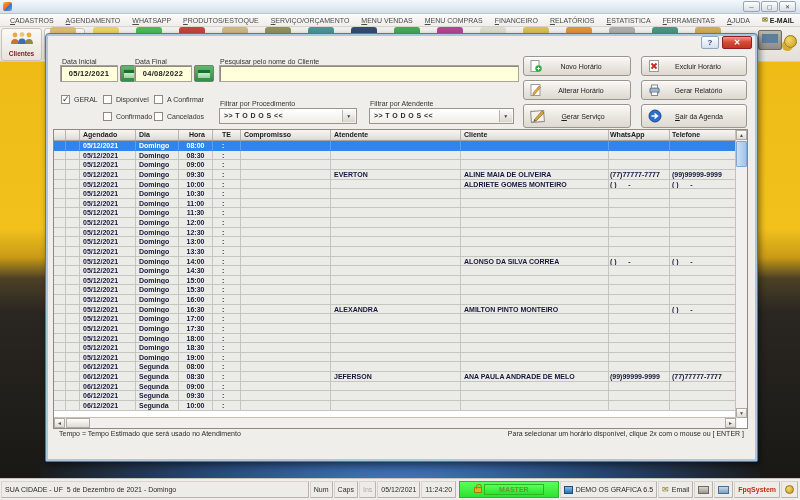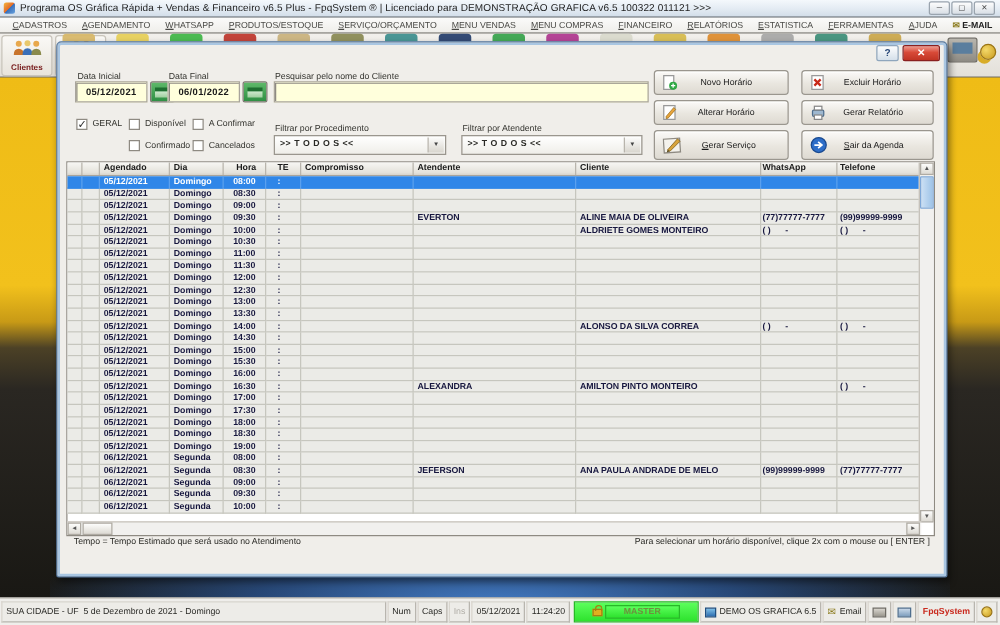--- a/index.html
+++ b/index.html
@@ -135,21 +135,20 @@
   .envs { font-size:8px; color:#8a7a1c; margin-right:3px; }
   .prn { width:11px; height:8px; background:linear-gradient(180deg,#D8D5CE,#9A978E); border:1px solid #6E6B64; display:inline-block; }
   .net { width:11px; height:8px; background:linear-gradient(180deg,#C8D8E8,#7E9EBE); border:1px solid #4E6E8E; display:inline-block; }
   .mny { width:9px; height:9px; border-radius:50%; background:radial-gradient(circle at 35% 35%,#F4D96A,#C99A1E); border:1px solid #9A7414; display:inline-block; }
 </style>
 </head>
 <body>
 
 <div class="titlebar">
   <div class="winicon"></div>
-  <div class="title-text">Programa OS Gráfica Rápida + Vendas &amp; Financeiro v6.5 Plus - FpqSystem ® | Licenciado para  DEMONSTRAÇÃO GRAFICA v6.5 100322 011121 &gt;&gt;&gt;</div>
   <div class="winbtns">
     <div class="wbtn">─</div>
     <div class="wbtn">▢</div>
     <div class="wbtn">✕</div>
   </div>
 </div>
 
 <div class="menubar">
     <span class="menu-item ful">CADASTROS</span>
     <span class="menu-item ful">AGENDAMENTO</span>
@@ -216,21 +215,21 @@
 
 <div class="dialog">
   <div class="dlg-help">?</div>
   <div class="dlg-close">✕</div>
 
   <div class="lab" style="left:16px;top:24px;">Data Inicial</div>
   <div class="yinput" style="left:14px;top:31px;width:58px;">05/12/2021</div>
   <div class="calbtn" style="left:74px;top:31px;"></div>
 
   <div class="lab" style="left:89px;top:24px;">Data Final</div>
-  <div class="yinput" style="left:88px;top:31px;width:58px;">06/01/2022</div>
+  <div class="yinput" style="left:88px;top:31px;width:58px;">04/08/2022</div>
   <div class="calbtn" style="left:148px;top:31px;"></div>
 
   <div class="lab" style="left:174px;top:24px;">Pesquisar pelo nome do Cliente</div>
   <input class="search-input" style="left: 173px; top: 31px;" value="">
 
   <span class="cb on" style="left:15px;top:61px;"></span>
   <span class="cblab" style="left:28px;top:62px;">GERAL</span>
   <span class="cb" style="left:57px;top:61px;"></span>
   <span class="cblab" style="left:70px;top:62px;">Disponível</span>
   <span class="cb" style="left:108px;top:61px;"></span>

